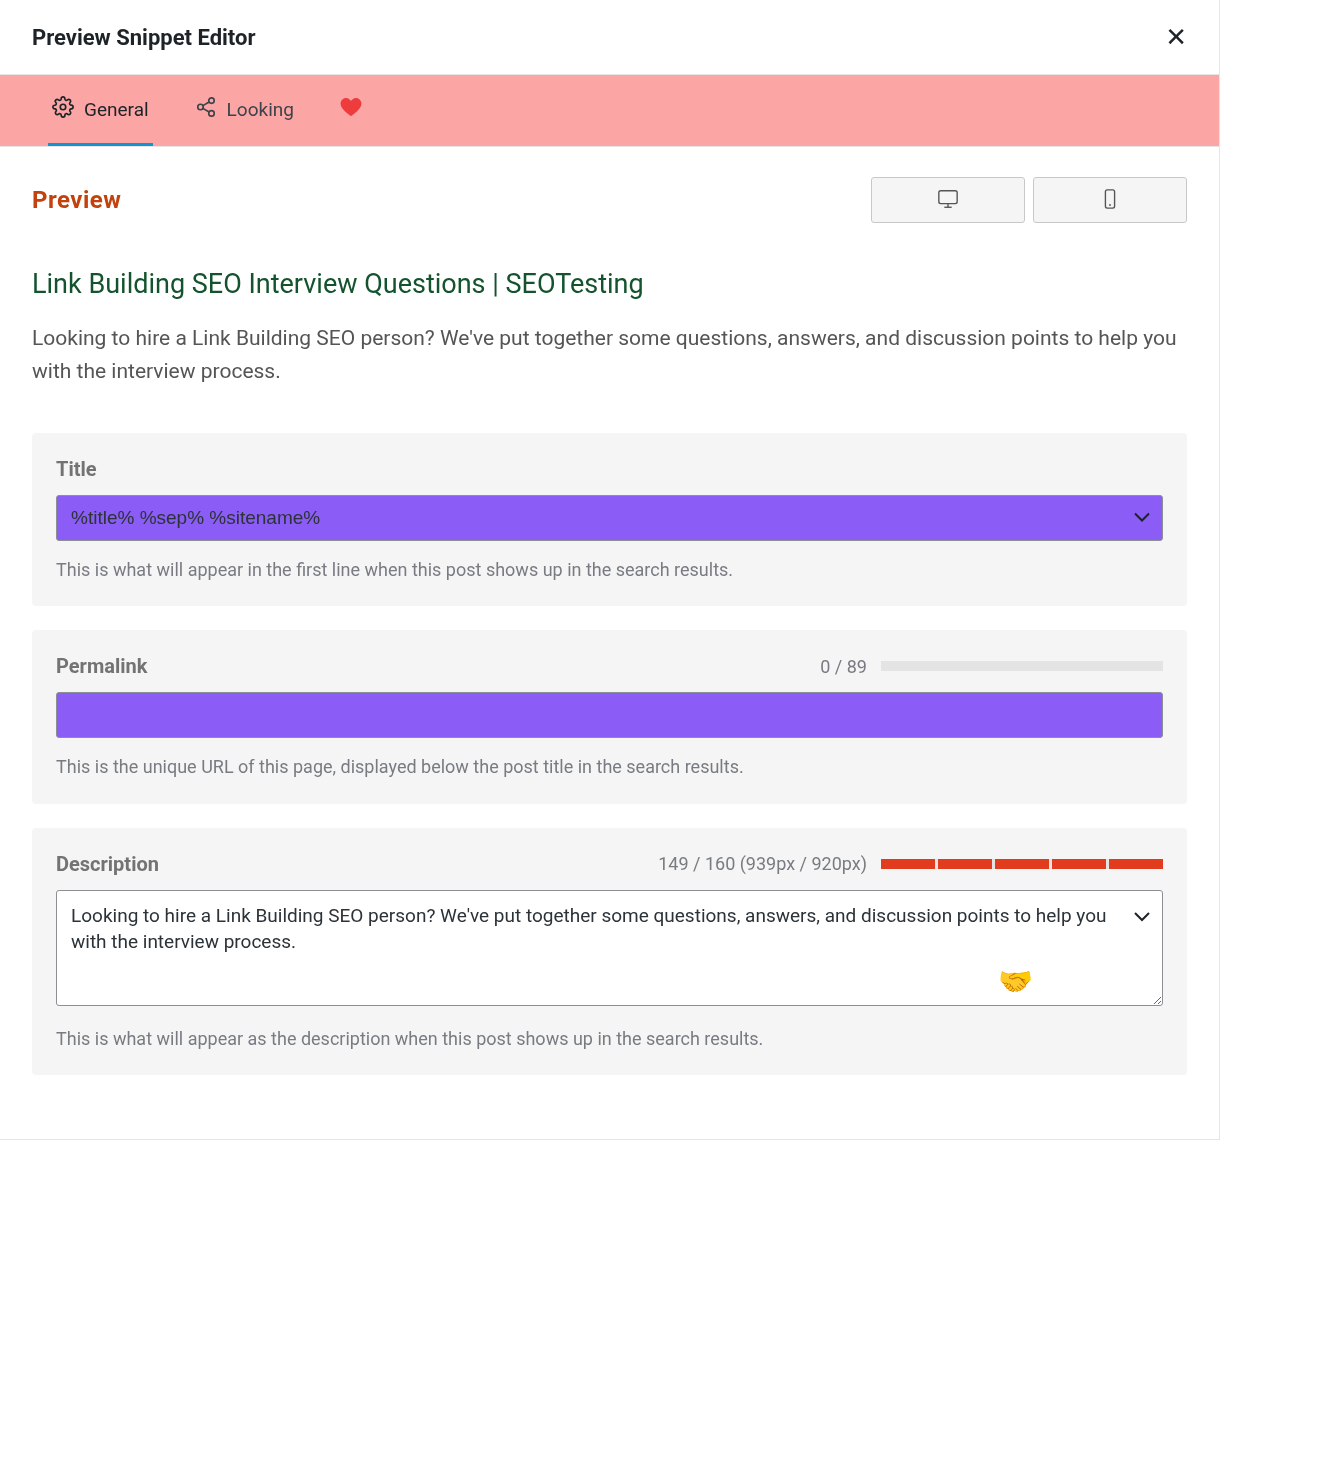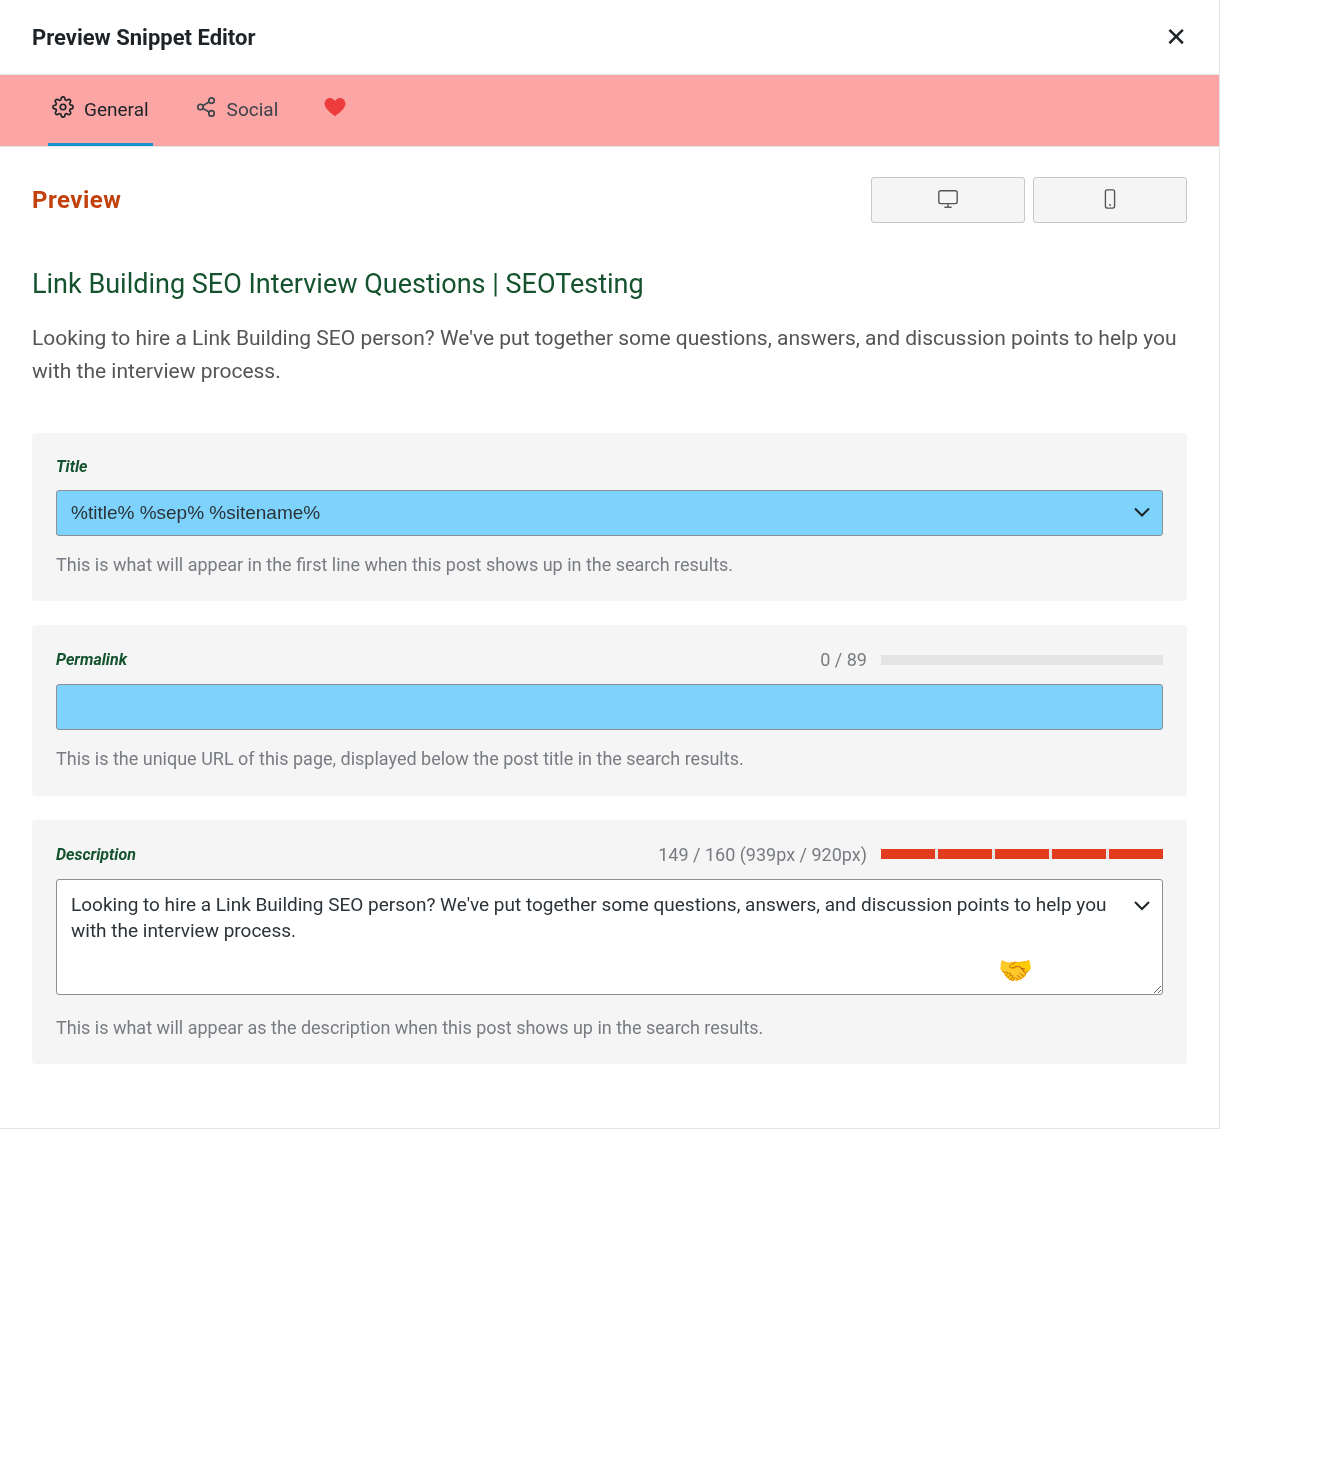--- a/index.html
+++ b/index.html
@@ -107,24 +107,23 @@
     padding: 24px;
     margin-bottom: 24px;
   }
   .field-header {
     display: flex;
     align-items: center;
     justify-content: space-between;
     margin-bottom: 14px;
   }
   .field-label {
-    font-size: 16px;
+    font-size: 20px;
     font-weight: 700;
-    color: #14532d;
-    font-style: italic;
+    color: #737373;
   }
   .field-right { display: flex; align-items: center; gap: 14px; }
   .field-counter { font-size: 18px; color: #787c82; }
   .progress-bar {
     width: 282px;
     height: 10px;
     background: #e4e4e4;
     position: relative;
     display: flex;
     gap: 2px;
@@ -134,21 +133,21 @@
     height: 100%;
   }
   .input-row {
     position: relative;
     display: flex;
     align-items: center;
   }
   .text-input {
     width: 100%;
     height: 46px;
-    background: #7dd3fc;
+    background: #8b5cf6;
     border: 1px solid #8c8f94;
     border-radius: 3px;
     font-size: 19px;
     padding: 0 44px 0 14px;
     color: #2c3338;
   }
   .chevron-wrap {
     position: absolute;
     right: 12px;
     top: 50%;
@@ -209,21 +208,21 @@
     <div class="tab">
       <span>
         <svg viewBox="0 0 24 24" fill="none" stroke="#3c434a" stroke-width="1.8">
             <circle cx="18" cy="5" r="3"></circle>
             <circle cx="6" cy="12" r="3"></circle>
             <circle cx="18" cy="19" r="3"></circle>
             <line x1="8.59" y1="13.51" x2="15.42" y2="17.49"></line>
             <line x1="15.41" y1="6.51" x2="8.59" y2="10.49"></line>
           </svg>
       </span>
-      <span>Social</span>
+      <span>Looking</span>
     </div>
     <div class="tab">
       <span class="heart-icon">
         <svg viewBox="0 0 24 22" fill="#ee3b3b">
             <path d="M12 21s-8.5-5.2-11-11.1C-0.7 5.1 2.5 1 6.5 1 9 1 11 2.7 12 4.5 13 2.7 15 1 17.5 1 21.5 1 24.7 5.1 23 9.9 20.5 15.8 12 21 12 21z"></path>
           </svg>
       </span>
     </div>
   </div>
 

